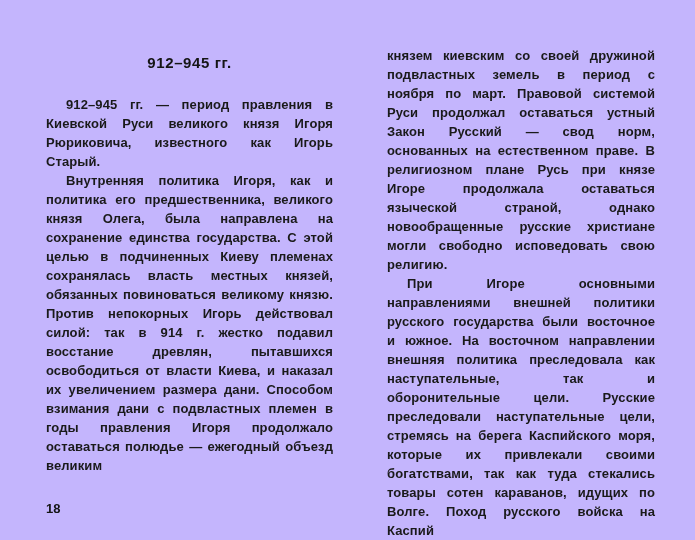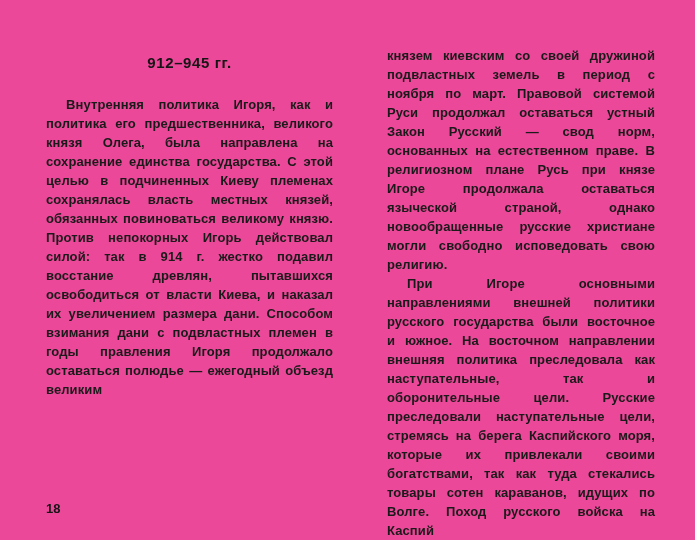--- a/index.html
+++ b/index.html
@@ -3,21 +3,21 @@
 <meta charset="utf-8">
 <style>
   html, body {
     margin: 0;
     padding: 0;
     background: #f4f4f2;
   }
   .spread {
     width: 695px;
     height: 540px;
-    background: #ec4899;
+    background: #c4b5fd;
     position: relative;
     display: flex;
     box-sizing: border-box;
     font-family: "Liberation Sans", sans-serif;
     color: #151515;
     overflow: hidden;
   }
   .page {
     position: relative;
     box-sizing: border-box;
@@ -68,20 +68,21 @@
   }
 </style>
 </head>
 <body>
 
 <div class="spread">
 
   <div class="page page-left">
     <div class="heading">912–945 гг.</div>
     <div class="body-text">
+      <p class="indent">912–945 гг. — период правления в Киевской Руси великого князя Игоря Рюриковича, известного как Игорь Старый.</p>
       <p class="indent">Внутренняя политика Игоря, как и политика его предшественника, великого князя Олега, была направлена на сохранение единства государства. С этой целью в подчиненных Киеву племенах сохранялась власть местных князей, обязанных повиноваться великому князю. Против непокорных Игорь действовал силой: так в 914 г. жестко подавил восстание древлян, пытавшихся освободиться от власти Киева, и наказал их увеличением размера дани. Способом взимания дани с подвластных племен в годы правления Игоря продолжало оставаться полюдье — ежегодный объезд великим</p>
     </div>
     <div class="page-number">18</div>
   </div>
 
   <div class="page page-right">
     <div class="body-text">
       <p>князем киевским со своей дружиной подвластных земель в период с ноября по март. Правовой системой Руси продолжал оставаться устный Закон Русский — свод норм, основанных на естественном праве. В религиозном плане Русь при князе Игоре продолжала оставаться языческой страной, однако новообращенные русские христиане могли свободно исповедовать свою религию.</p>
       <p class="indent">При Игоре основными направлениями внешней политики русского государства были восточное и южное. На восточном направлении внешняя политика преследовала как наступательные, так и оборонительные цели. Русские преследовали наступательные цели, стремясь на берега Каспийского моря, которые их привлекали своими богатствами, так как туда стекались товары сотен караванов, идущих по Волге. Поход русского войска на Каспий</p>
     </div>

